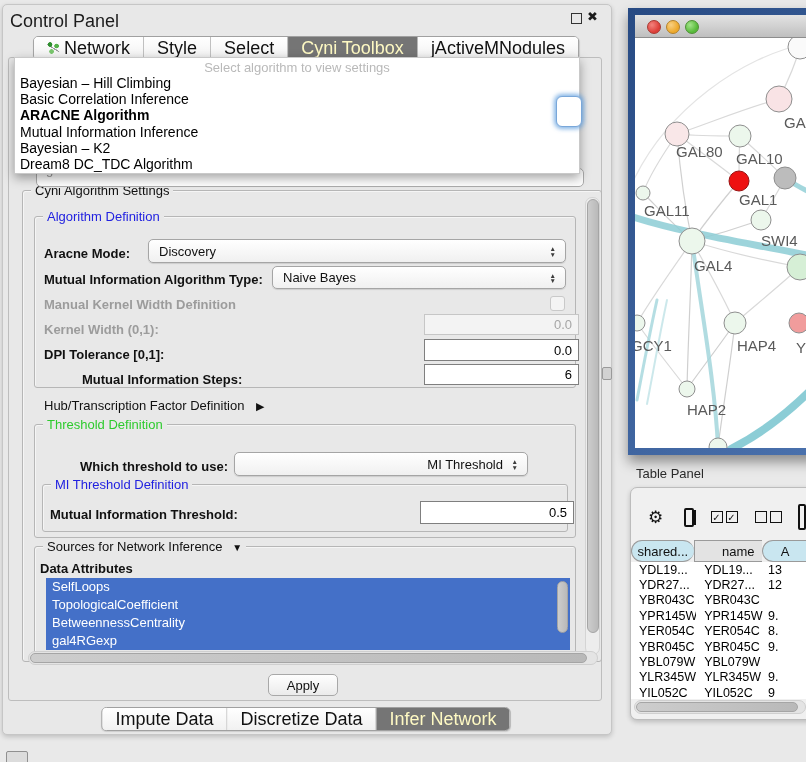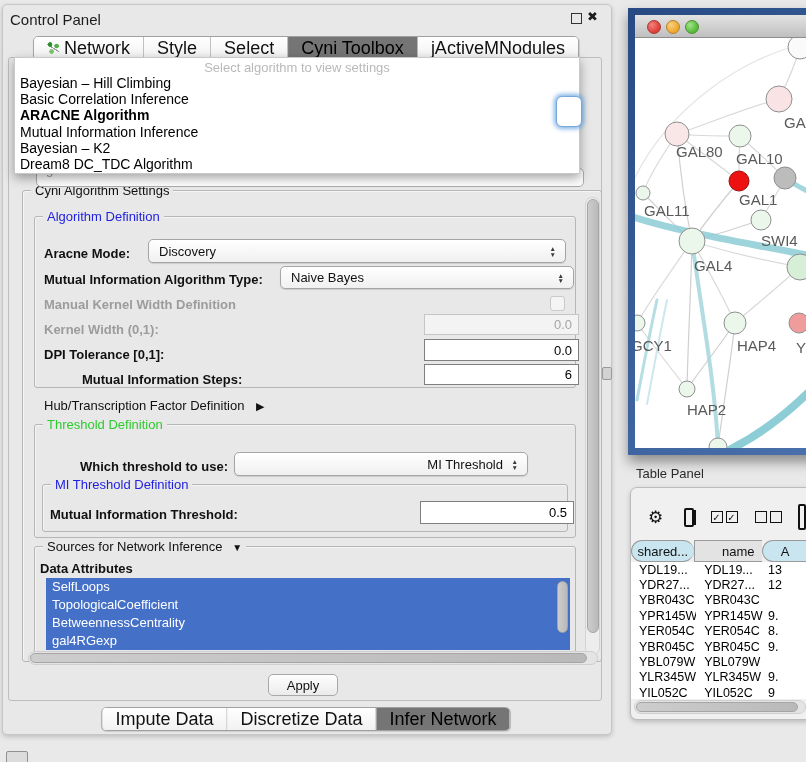--- a/index.html
+++ b/index.html
@@ -2,30 +2,30 @@
 <html><head>
 <meta charset="utf-8">
 <style>
   html,body{margin:0;padding:0;width:806px;height:762px;overflow:hidden;
     background:#e9e9e9;font-family:"Liberation Sans","DejaVu Sans",sans-serif;
     -webkit-font-smoothing:antialiased;position:relative;}
   .abs{position:absolute;}
   
   .cp{left:2px;top:4px;width:608px;height:729px;background:#e8e8e8;
       border:1px solid #c6c6c6;border-radius:5px;box-shadow:0 2px 5px rgba(0,0,0,.18);}
-  .cp-title{left:10px;top:11px;font-size:15px;color:#1c1c1c;}
+  .cp-title{left:10px;top:11px;font-size:18px;color:#1c1c1c;}
   .float-btn{left:571px;top:13px;width:9px;height:9px;border:1.5px solid #333;background:#e8e8e8;}
   .close-btn{left:587px;top:9px;font-size:13px;font-weight:bold;color:#1c1c1c;}
   
   .segbar{display:inline-flex;border:1px solid #a0a0a0;border-radius:5px;overflow:hidden;
       background:#fdfdfd;height:22px;box-shadow:0 1px 1px rgba(0,0,0,.12);}
   .seg{display:flex;align-items:center;gap:5px;padding:0 13px;font-size:18px;color:#111;
       border-right:1px solid #bdbdbd;white-space:nowrap;background:linear-gradient(#ffffff,#f1f1f1);}
   .seg:last-child{border-right:none;}
-  .seg.sel{background:#757575;color:#000000;}
+  .seg.sel{background:#757575;color:#fef9c3;}
   .net-ico{width:12px;height:12px;display:inline-block;
      background:
        radial-gradient(circle at 3px 2.5px,#2f8f2f 2px,transparent 2.6px),
        radial-gradient(circle at 9.5px 4px,#55b24a 2px,transparent 2.6px),
        radial-gradient(circle at 4.5px 9.5px,#79c66d 2px,transparent 2.6px),
        linear-gradient(32deg,transparent 46%,#9a9a9a 47%,#9a9a9a 53%,transparent 54%);}
   .top-tabs{left:306px;top:36px;transform:translateX(-50%);}
   .bottom-tabs{left:306px;top:707px;transform:translateX(-50%);}
   
   .inner{left:8px;top:57px;width:592px;height:642px;background:#e8e8e8;
@@ -140,21 +140,21 @@
 
 <div class="abs group" style="left:34px;top:216px;width:540px;height:170px;">
   <span class="gtitle blue">Algorithm Definition</span>
 </div>
 <div class="abs lbl" style="left:44px;top:246px;">Aracne Mode:</div>
 <div class="abs combo" style="left:148px;top:239px;width:382px;height:22px;">
   <span>Discovery</span>
   <span class="stepper">▲<br>▼</span>
 </div>
 <div class="abs lbl" style="left:44px;top:272px;">Mutual Information Algorithm Type:</div>
-<div class="abs combo" style="left:272px;top:266px;width:258px;height:21px;margin-left:8px;">
+<div class="abs combo" style="left:272px;top:266px;width:258px;height:21px;">
   <span>Naive Bayes</span>
   <span class="stepper">▲<br>▼</span>
 </div>
 <div class="abs lbl dis" style="left:44px;top:297px;">Manual Kernel Width Definition</div>
 <div class="abs checkbox" style="left:550px;top:296px;"></div>
 <div class="abs lbl dis" style="left:44px;top:322px;">Kernel Width (0,1):</div>
 <div class="abs field dis" style="left:424px;top:314px;width:141px;height:19px;">0.0</div>
 <div class="abs lbl" style="left:44px;top:347px;">DPI Tolerance [0,1]:</div>
 <div class="abs field" style="left:424px;top:339px;width:141px;height:20px;">0.0</div>
 <div class="abs lbl" style="left:44px;top:372px;margin-left:38px;">Mutual Information Steps:</div>

